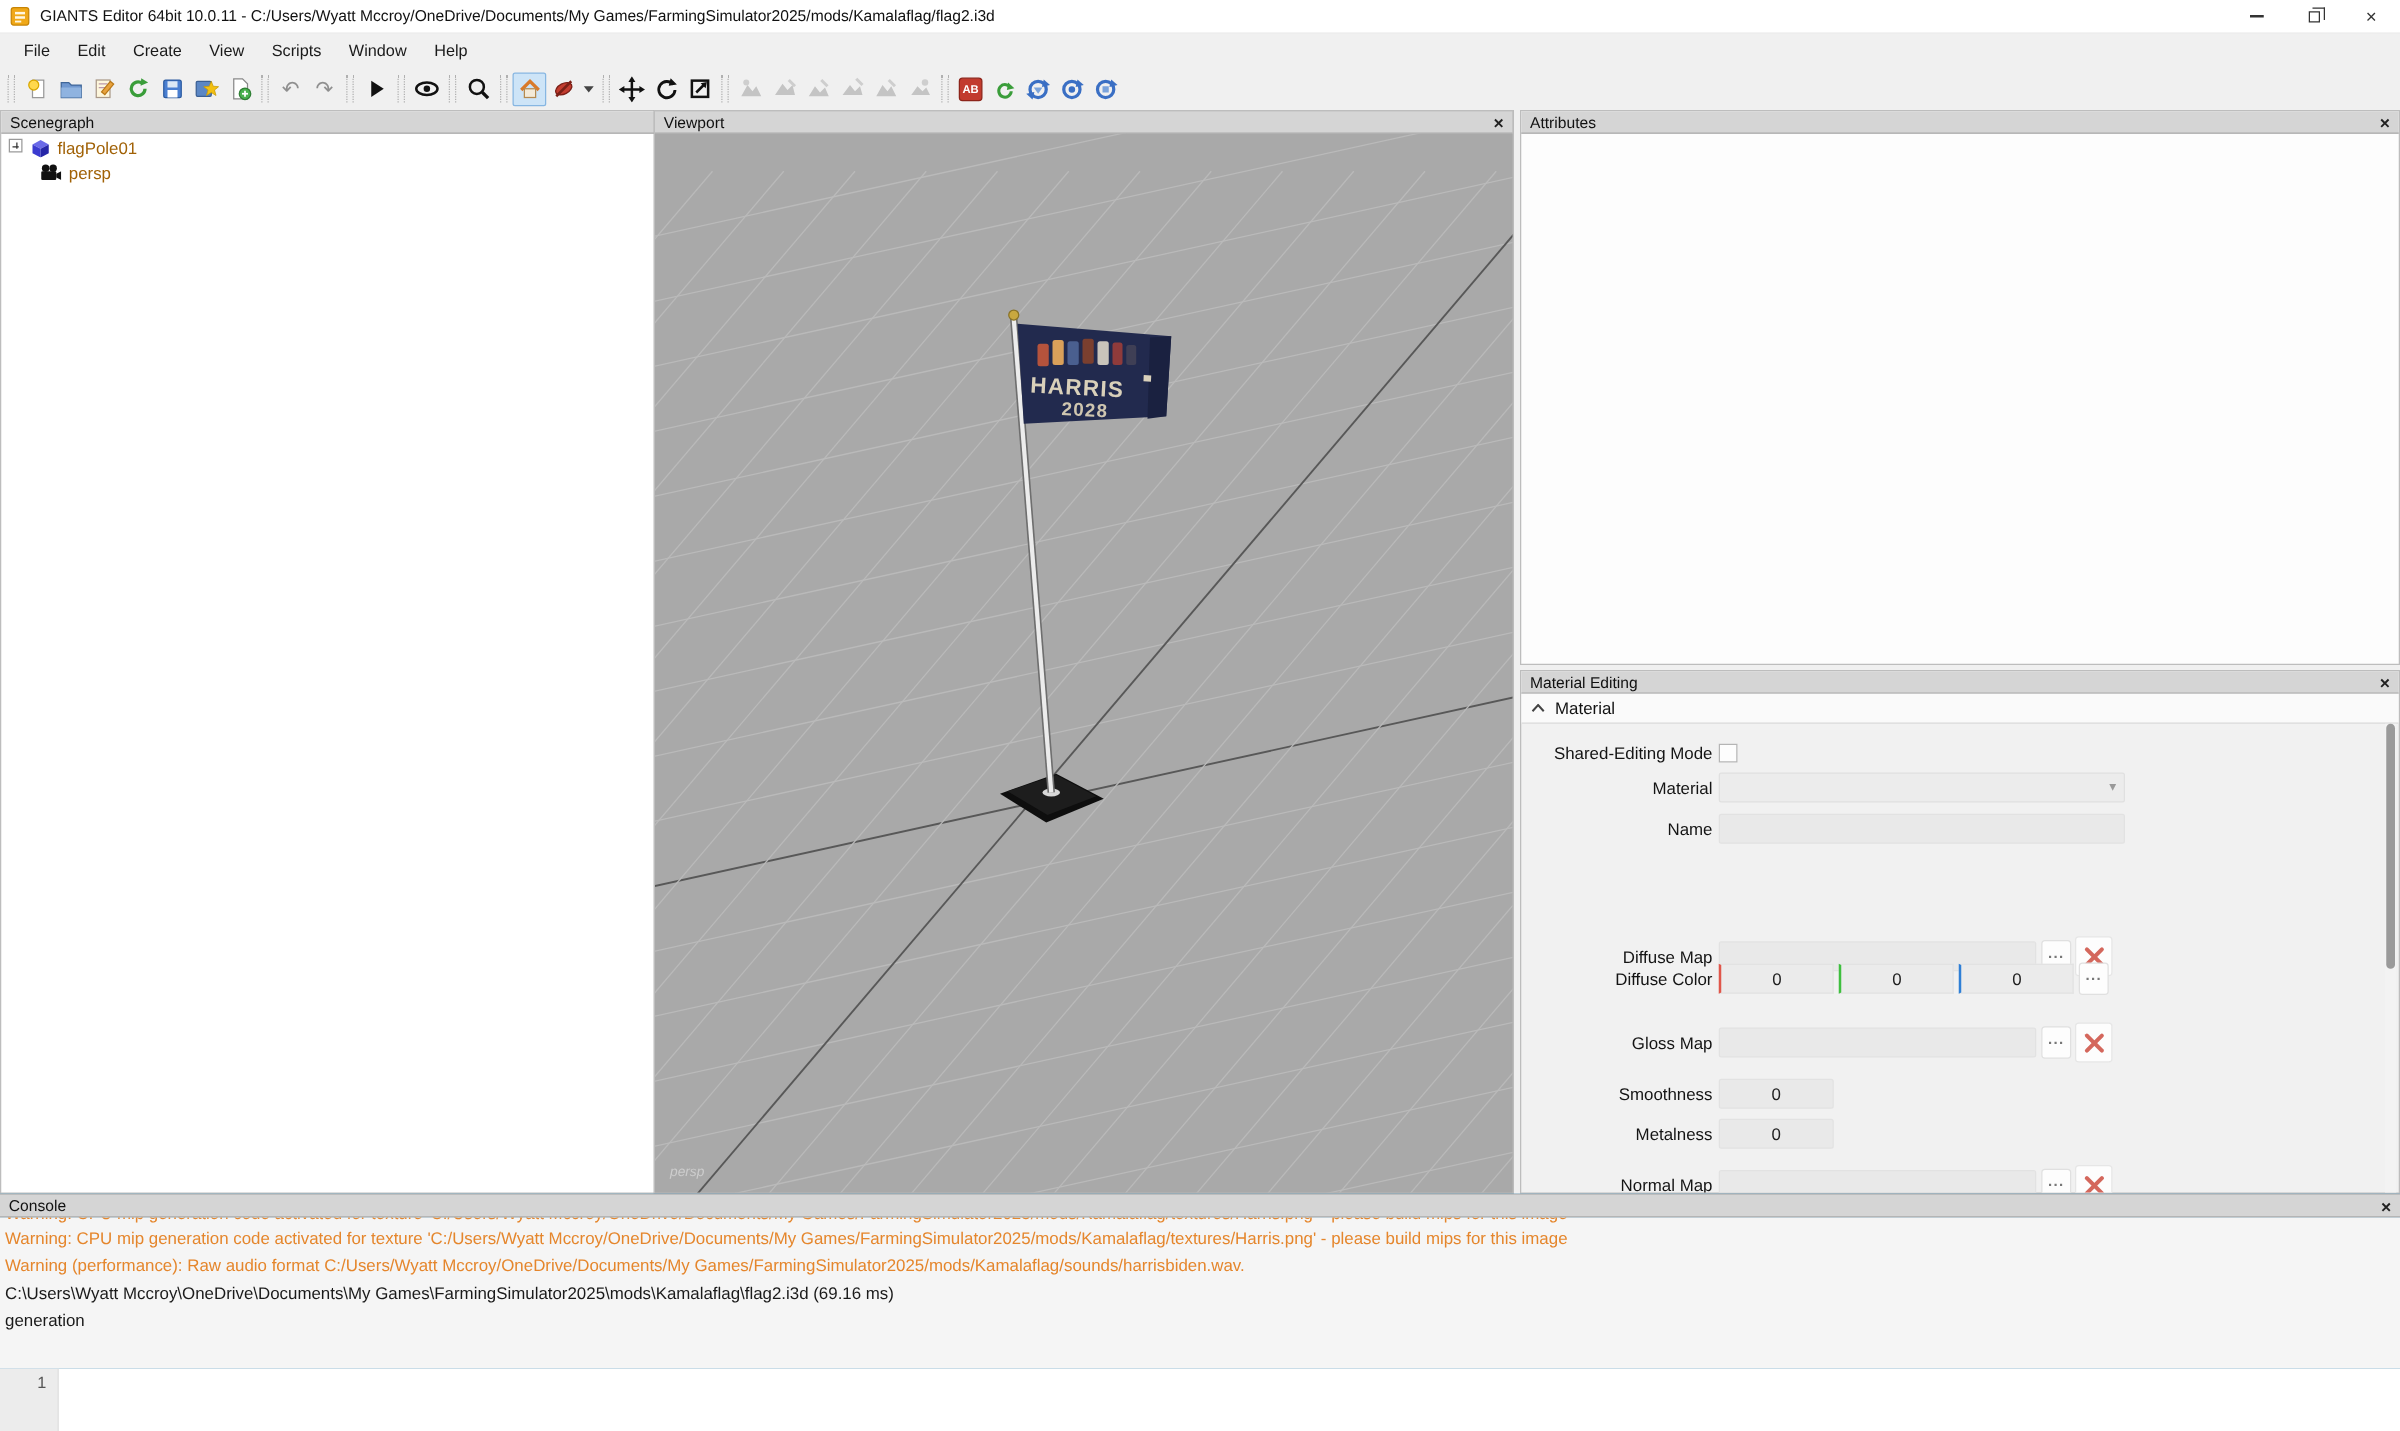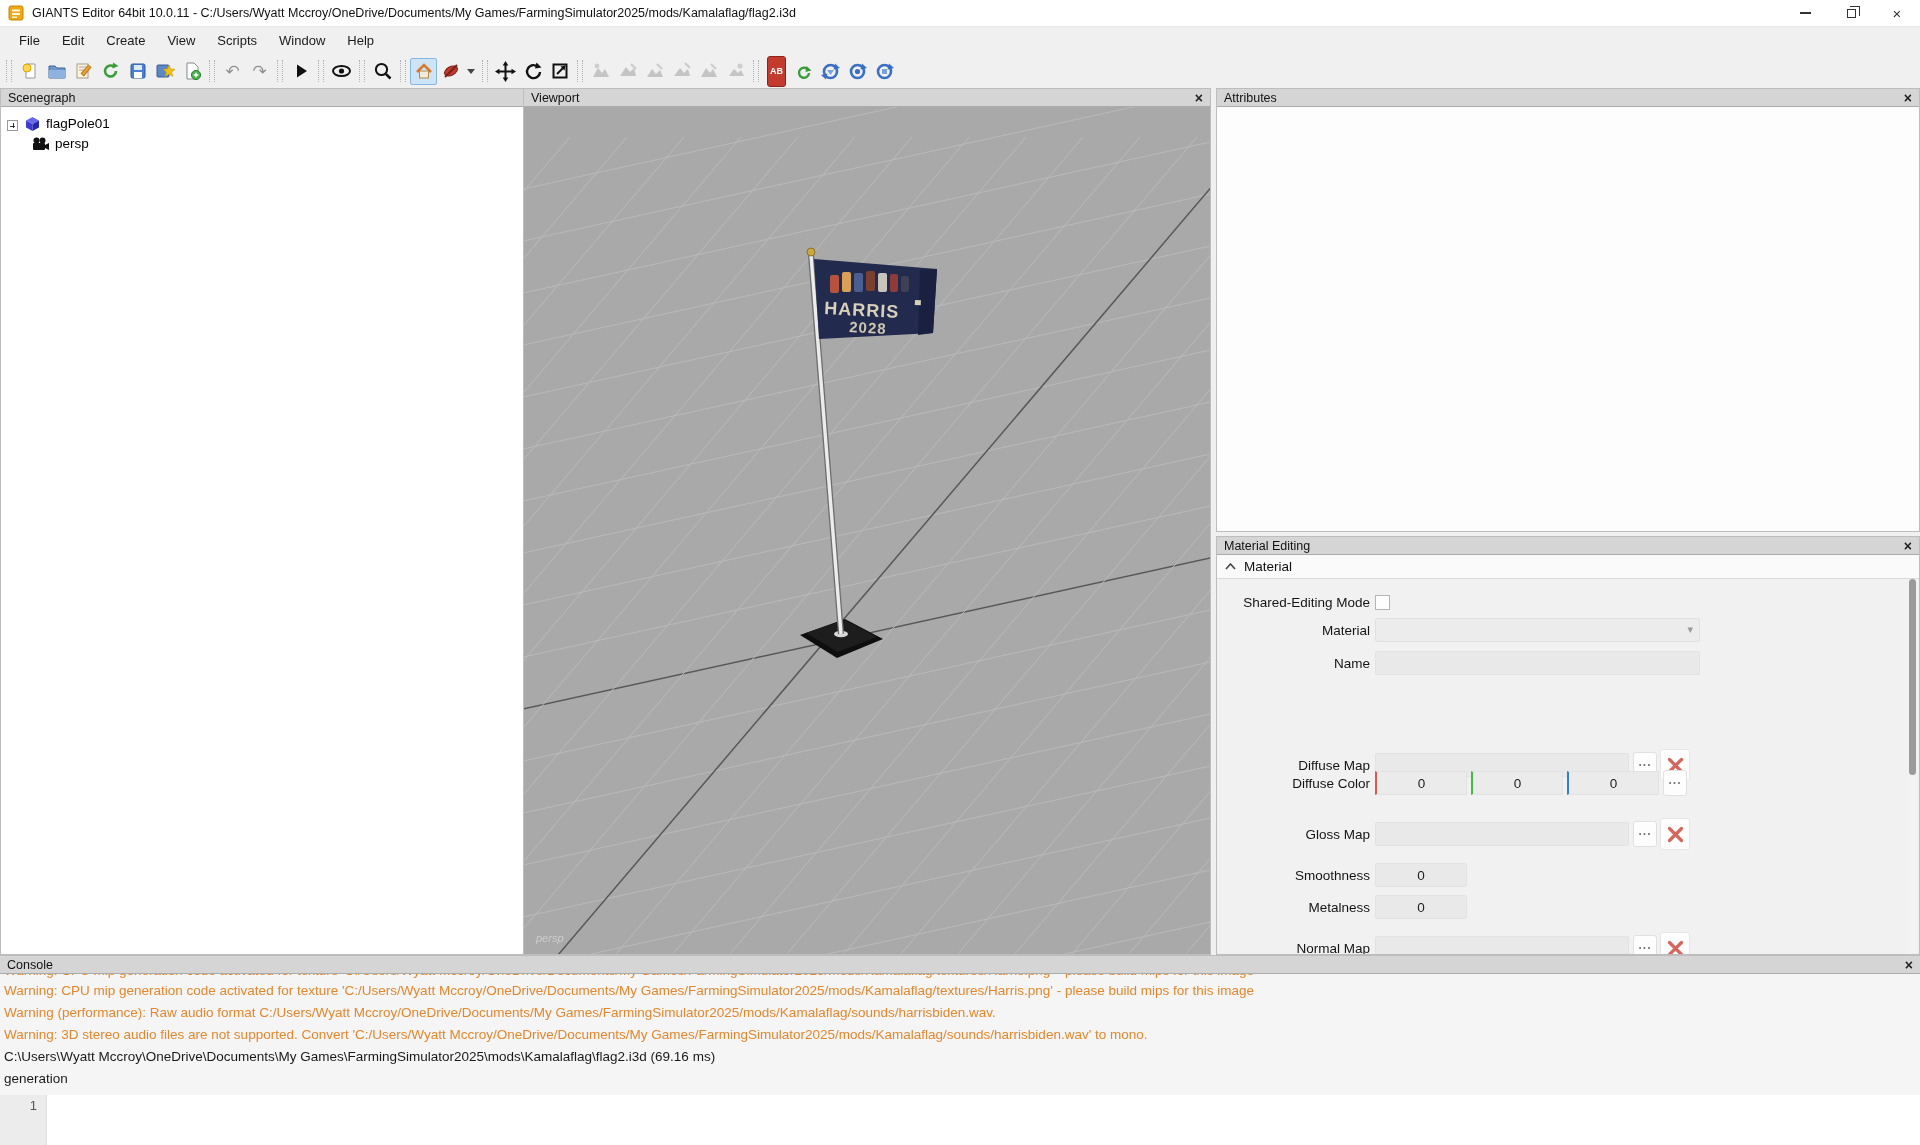--- a/index.html
+++ b/index.html
@@ -23,35 +23,35 @@
   .menuitem { font-size:13px; padding:4px 11px; color:#1a1a1a; }
 
   
   .toolbar { position:absolute; left:0; top:54px; width:1920px; height:34px; background:#f0f0f0; display:flex; align-items:center; padding-left:2px; }
   .tbtn { width:27px; height:27px; display:flex; align-items:center; justify-content:center; border:1px solid transparent; border-radius:2px; }
   .tbtn.sel { background:#cde4f7; border:1px solid #86b6e2; }
   .tbtn.dis { opacity:.45; filter:grayscale(1); }
   .tsep { width:6px; height:22px; border-left:1px dotted #b0b0b0; border-right:1px dotted #b0b0b0; margin:0 4px; }
   .tbtn svg { display:block; }
   .glyphbtn { font-size:17px; line-height:1; }
-  .abcube { width:19px; height:31px; background:#c23b2e; border-radius:3px; color:#fff; font-size:9px; font-weight:bold; display:flex; align-items:center; justify-content:center; border:1px solid #8d241a; }
+  .abcube { width:19px; height:19px; background:#c23b2e; border-radius:3px; color:#fff; font-size:9px; font-weight:bold; display:flex; align-items:center; justify-content:center; border:1px solid #8d241a; }
   .caretbtn { width:14px; height:27px; display:flex; align-items:center; justify-content:center; }
 
   
   .phdr { height:18px; background:#d5d5d5; border-bottom:1px solid #ababab; display:flex; align-items:center; justify-content:space-between; padding:0 7px; font-size:12.5px; color:#111; }
   .phdr .px { font-size:14px; font-weight:bold; color:#222; line-height:1; }
 
   
   .scenegraph { position:absolute; left:0; top:88px; width:616px; height:867px; background:#ffffff; border:1px solid #bdbdbd; }
   .searchrow { height:26px; border-bottom:1px solid #e0e0e0; display:flex; align-items:center; padding:0 4px 0 6px; }
   .searchrow input { flex:1; border:none; outline:none; font-size:13.5px; color:#333; background:transparent; padding-left:6px; font-family:"Liberation Sans",sans-serif; }
   .searchrow input::placeholder { color:#9a9a9a; }
   .filterbtn { width:30px; height:24px; background:#e7efe7; display:flex; align-items:center; justify-content:center; border-left:1px solid #d8e2d8; }
   .tree { padding-top:4px; }
-  .treerow { height:20px; display:flex; align-items:flex-end; font-size:13.5px; color:#000000; }
+  .treerow { height:20px; display:flex; align-items:flex-start; font-size:13.5px; color:#a16207; }
   .plusbox { width:11px; height:11px; border:1px solid #9a9a9a; background:#fff; margin-left:6px; position:relative; }
   .plusbox::before { content:""; position:absolute; left:2px; top:4.5px; width:5px; height:1px; background:#333; }
   .plusbox::after { content:""; position:absolute; left:4.5px; top:2px; width:1px; height:5px; background:#333; }
   .treeicon { margin:0 6px 0 7px; }
   .treerow.child { padding-left:24px; }
 
   
   .viewport { position:absolute; left:523px; top:88px; width:688px; height:867px; background:#a9a9a9; border:1px solid #bdbdbd; }
   .vpscene { position:absolute; left:0; top:18px; width:686px; height:847px; }
   .persplabel { position:absolute; left:12px; bottom:10px; font-size:11px; font-style:italic; color:#cdcdcd; }
@@ -544,21 +544,20 @@
     <div class="phdr">
       <span>Console</span>
       <span class="px">×</span>
     </div>
     <div class="clog">
       <div class="cline orange partial">
           <span>Warning: CPU mip generation code activated for texture 'C:/Users/Wyatt Mccroy/OneDrive/Documents/My Games/FarmingSimulator2025/mods/Kamalaflag/textures/Harris.png' - please build mips for this image</span>
         </div>
       <div class="cline orange">Warning: CPU mip generation code activated for texture 'C:/Users/Wyatt Mccroy/OneDrive/Documents/My Games/FarmingSimulator2025/mods/Kamalaflag/textures/Harris.png' - please build mips for this image</div>
       <div class="cline orange">Warning (performance): Raw audio format C:/Users/Wyatt Mccroy/OneDrive/Documents/My Games/FarmingSimulator2025/mods/Kamalaflag/sounds/harrisbiden.wav.</div>
-      <div class="cline orange">Warning: 3D stereo audio files are not supported. Convert 'C:/Users/Wyatt Mccroy/OneDrive/Documents/My Games/FarmingSimulator2025/mods/Kamalaflag/sounds/harrisbiden.wav' to mono.</div>
       <div class="cline black">C:\Users\Wyatt Mccroy\OneDrive\Documents\My Games\FarmingSimulator2025\mods\Kamalaflag\flag2.i3d (69.16 ms)</div>
       <div class="cline black">generation</div>
     </div>
     <div class="ceditor">
       <div class="cgutter">1</div>
       <div class="ccontent"></div>
     </div>
   </div>
 
 </div>

